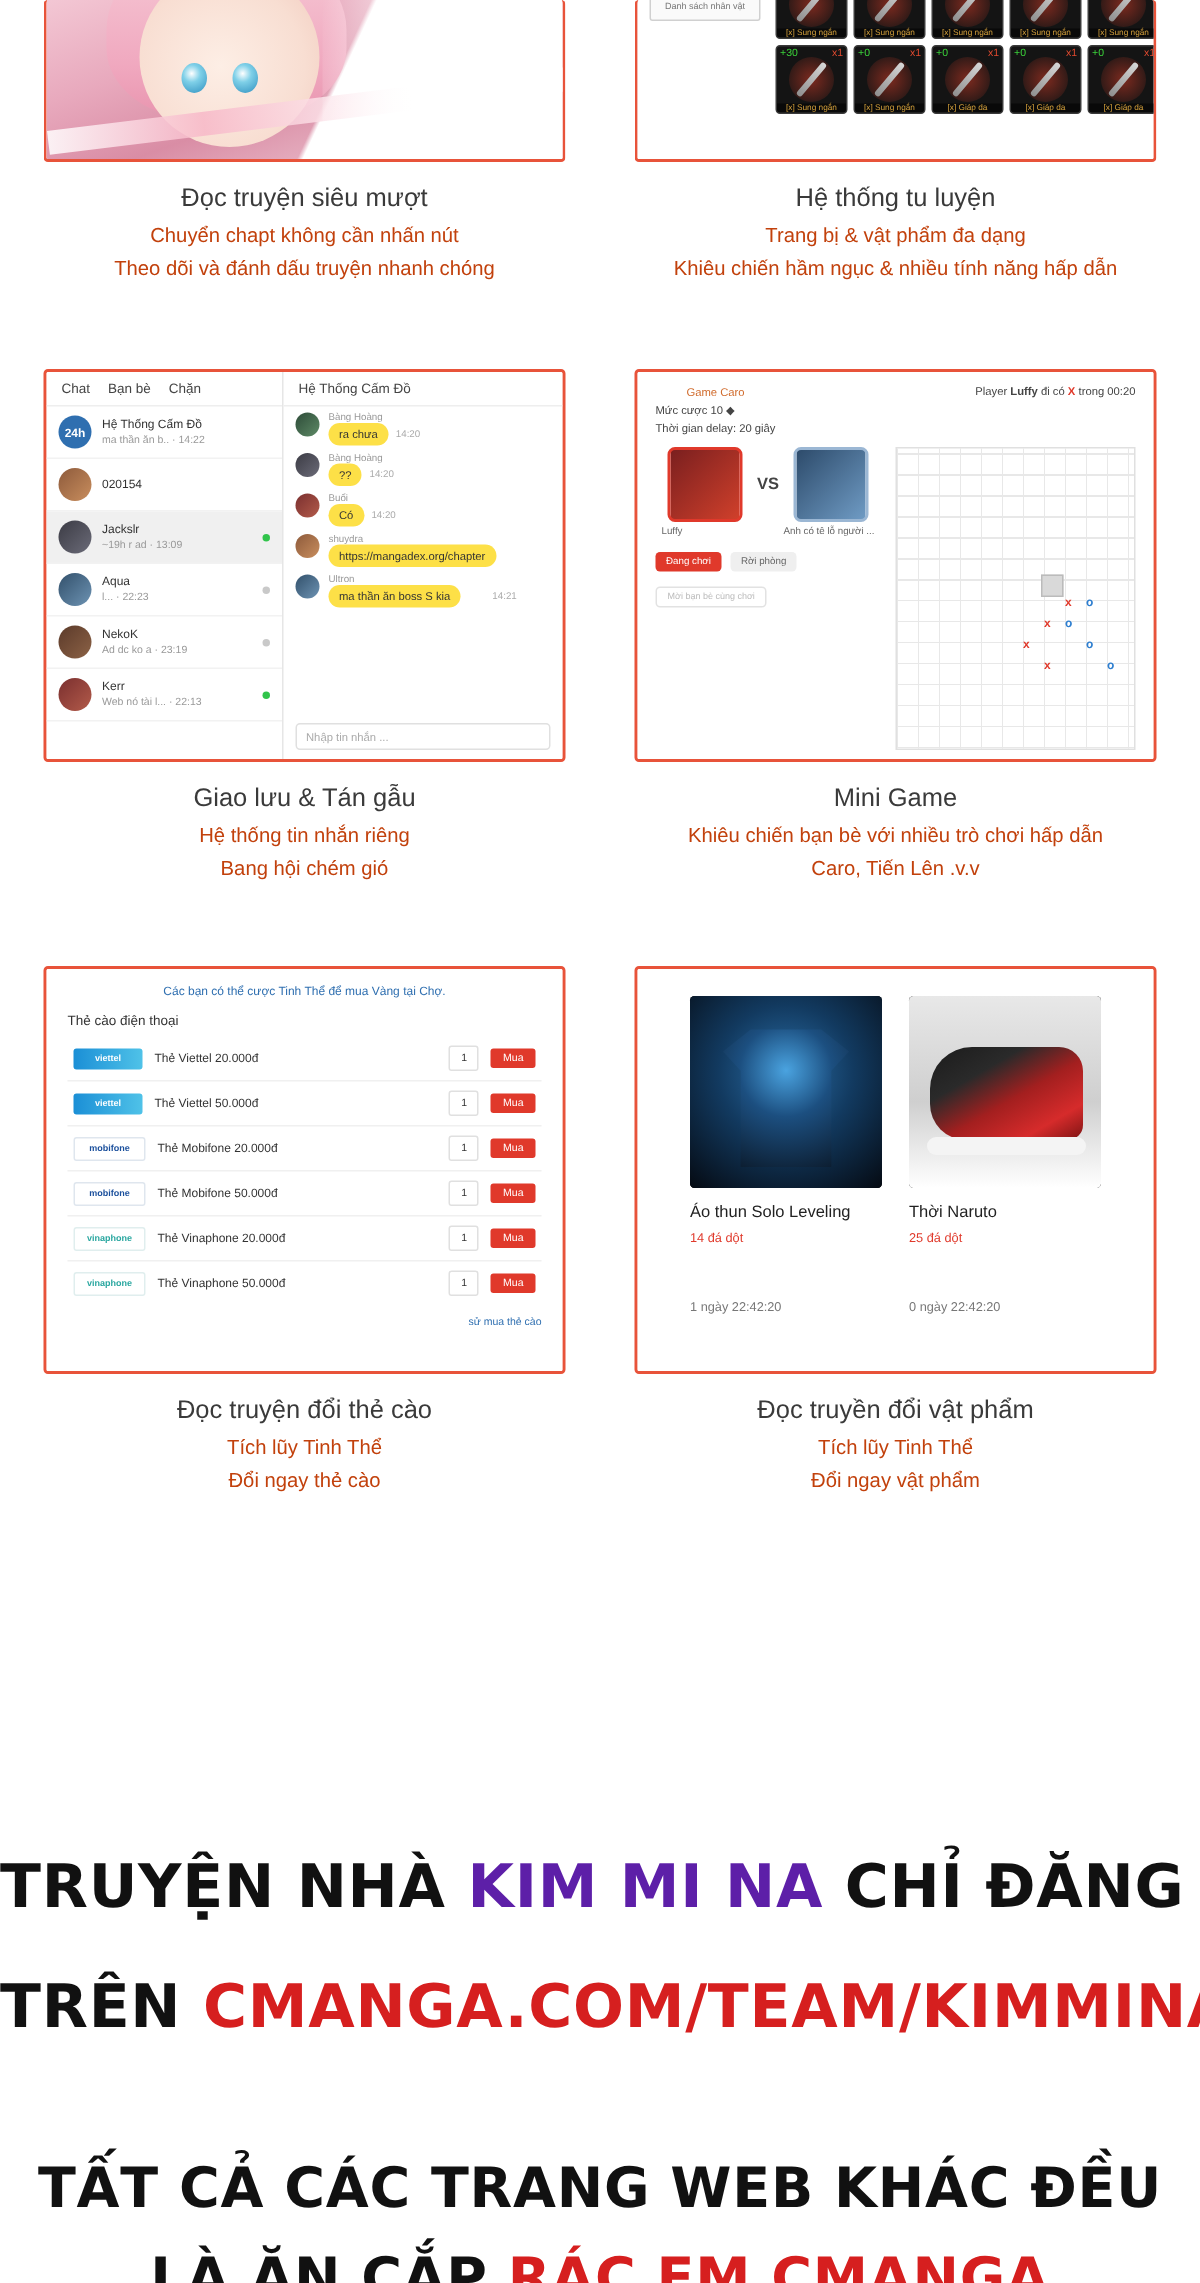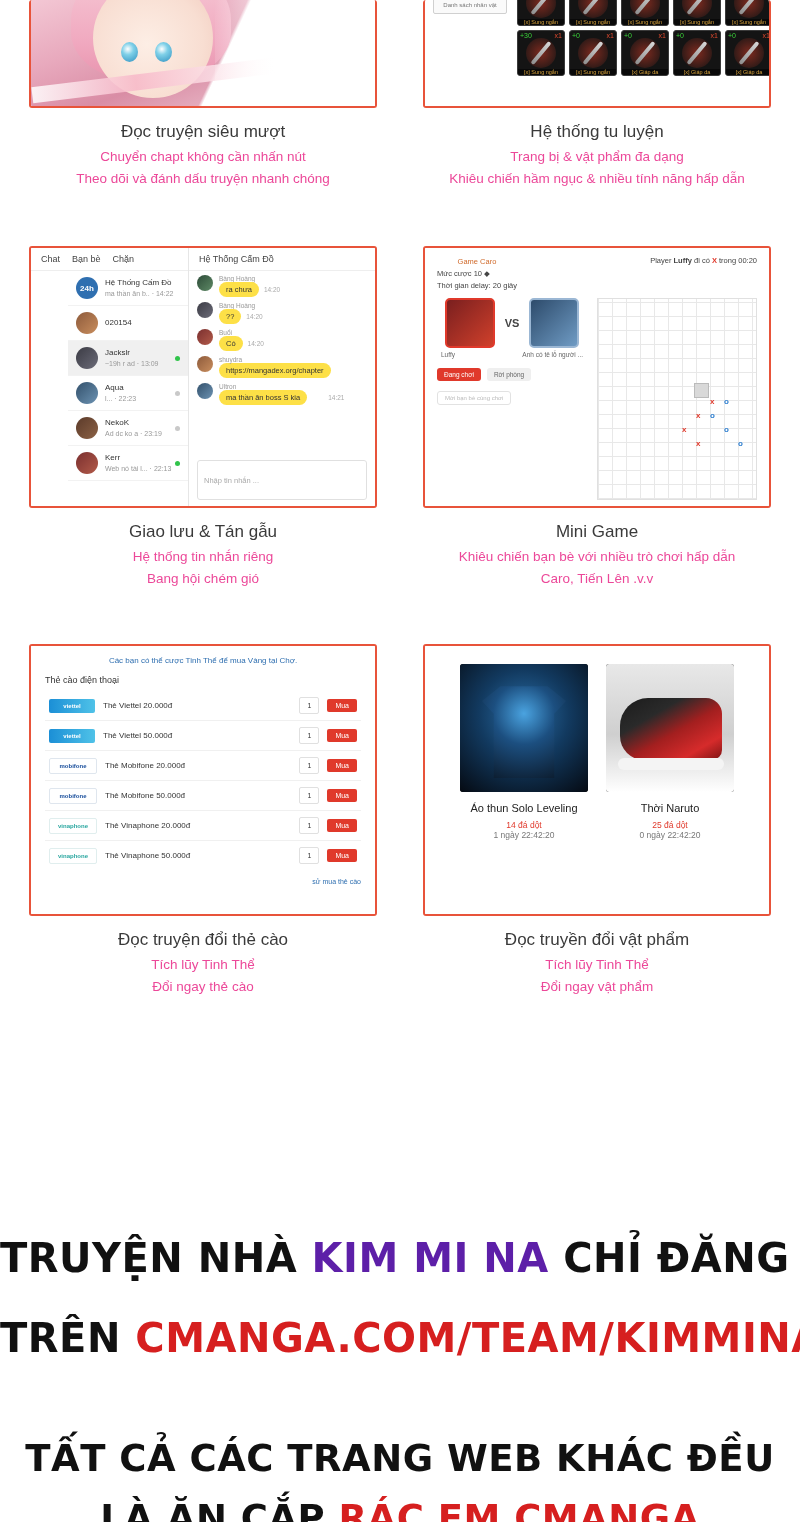--- a/index.html
+++ b/index.html
@@ -51,21 +51,21 @@
   }
   .cap-title {
     font-size: 17px;
     color: #3a3a3a;
     margin-top: 14px;
     font-weight: 400;
     text-align: center;
   }
   .cap-sub {
     font-size: 13.5px;
-    color: #ec4899;
+    color: #c2410c;
     margin-top: 5px;
     line-height: 1.45;
     text-align: center;
   }
 
   
   .row1 { margin-top: 0; }
   .row1 .shot { height: 108px; border-top: none; }
 
   .anime-art {
@@ -212,21 +212,20 @@
     color: #444;
     border-bottom: 1px solid #eee;
   }
   .chat-row {
     display: flex;
     align-items: center;
     gap: 7px;
     padding: 6px 8px;
     border-bottom: 1px solid #f2f2f2;
     position: relative;
-    margin-left: 37px;
   }
   .chat-row.active { background: #f0f0f0; }
   .av {
     width: 22px; height: 22px;
     border-radius: 50%;
     flex: 0 0 22px;
     background: #cfd8dc;
     overflow: hidden;
     position: relative;
   }
@@ -281,21 +280,21 @@
     white-space: nowrap;
   }
   .tm { font-size: 6.5px; color: #aaa; align-self: center; }
   .chat-input {
     margin: 4px 8px 6px;
     height: 16px;
     border: 1px solid #e0e0e0;
     border-radius: 3px;
     display: flex;
     align-items: center;
-    padding: 11px 6px;
+    padding: 0 6px;
     font-size: 7.5px;
     color: #aaa;
   }
 
   
   .caro {
     position: absolute;
     inset: 0;
     background: #ffffff;
     font-size: 7px;
@@ -457,21 +456,21 @@
     position: absolute;
     inset: 0;
     background: #fff;
     display: flex;
     flex-direction: column;
     align-items: center;
     padding-top: 18px;
     box-sizing: border-box;
   }
   .prods { display: flex; gap: 18px; }
-  .prod { width: 128px; text-align: center; }
+  .prod { width: 128px; text-align: left; }
   .prod-img {
     width: 128px; height: 128px;
     border-radius: 3px;
     overflow: hidden;
     position: relative;
     background: #111;
   }
   .shirt {
     position: absolute;
     inset: 0;
@@ -512,21 +511,21 @@
     margin-top: 10px;
   }
   .prod-meta {
     display: flex;
     justify-content: space-between;
     font-size: 8.5px;
     margin-top: 6px;
     flex-direction: column;
   }
   .prod-price { color: #e0392b; }
-  .prod-time { color: #777; }
+  .prod-time { color: #777; margin-top: 36px; }
 
   
   .banner {
     position: absolute;
     left: 0;
     width: 800px;
     text-align: center;
     font-family: "DejaVu Sans", sans-serif;
   }
   .b1 { top: 1236px; }

